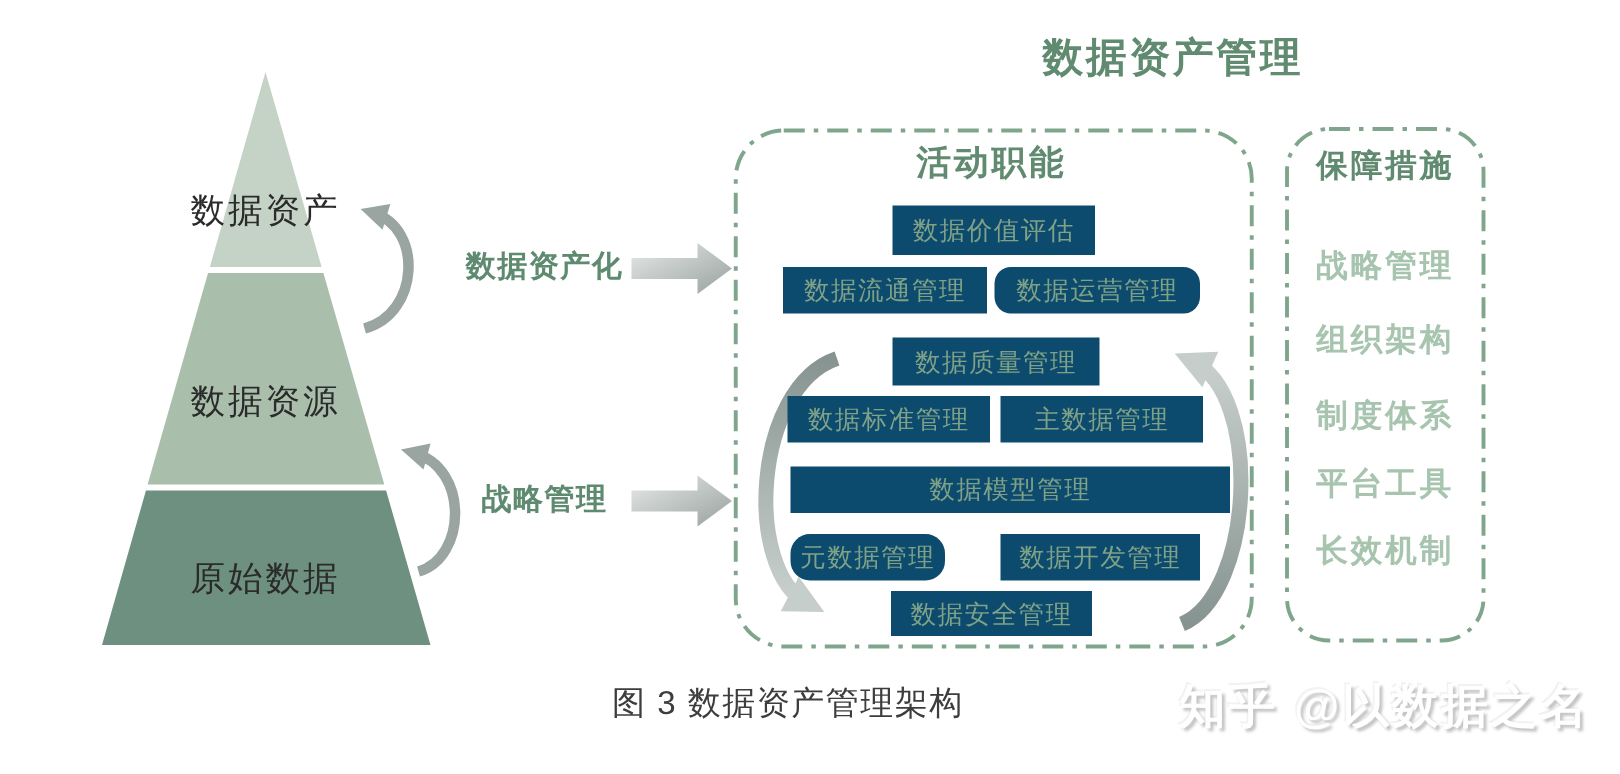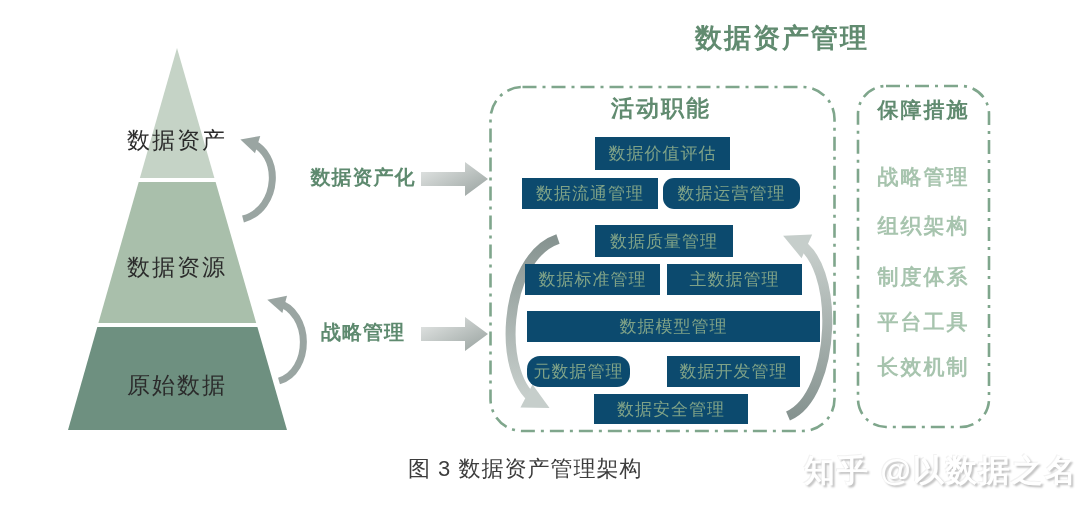--- a/index.html
+++ b/index.html
@@ -82,25 +82,25 @@
 
   <div class="abs ctr fn-box" style="left:595px;top:137px;width:135px;height:33px;">数据价值评估</div>
   <div class="abs ctr fn-box" style="left:522px;top:178px;width:136px;height:31px;">数据流通管理</div>
   <div class="abs ctr fn-box" style="left:663px;top:178px;width:137px;height:31px;border-radius:11px;">数据运营管理</div>
   <div class="abs ctr fn-box" style="left:595px;top:225px;width:138px;height:32px;">数据质量管理</div>
   <div class="abs ctr fn-box" style="left:525px;top:264px;width:135px;height:31px;">数据标准管理</div>
   <div class="abs ctr fn-box" style="left:667px;top:264px;width:135px;height:31px;">主数据管理</div>
   <div class="abs ctr fn-box" style="left:527px;top:311px;width:293px;height:31px;">数据模型管理</div>
   <div class="abs ctr fn-box" style="left:527px;top:356px;width:103px;height:31px;border-radius:13px;">元数据管理</div>
   <div class="abs ctr fn-box" style="left:667px;top:356px;width:133px;height:31px;">数据开发管理</div>
-  <div class="abs ctr fn-box" style="left:594px;top:394px;width:154px;height:30px;">数据安全管理</div>
+  <div class="abs ctr fn-box" style="left:594px;top:394px;width:134px;height:30px;">数据安全管理</div>
 
   <div class="abs ctr panel-title" style="left:858px;top:97px;width:131px;height:26px;font-size:21px;">保障措施</div>
   <div class="abs ctr sg-item" style="left:858px;top:166px;width:131px;height:22px;">战略管理</div>
   <div class="abs ctr sg-item" style="left:858px;top:266px;width:131px;height:22px;">制度体系</div>
   <div class="abs ctr sg-item" style="left:858px;top:215px;width:131px;height:22px;">组织架构</div>
   <div class="abs ctr sg-item" style="left:858px;top:311px;width:131px;height:22px;">平台工具</div>
   <div class="abs ctr sg-item" style="left:858px;top:356px;width:131px;height:22px;">长效机制</div>
 
   <div class="abs caption" style="left:408px;top:454px;">图 3 数据资产管理架构</div>
-  <div class="abs watermark" style="left:786px;top:450px;margin-left:18px;">知乎 @以数据之名</div>
+  <div class="abs watermark" style="left:786px;top:450px;">知乎 @以数据之名</div>
 
 </div>
 
 </body></html>

